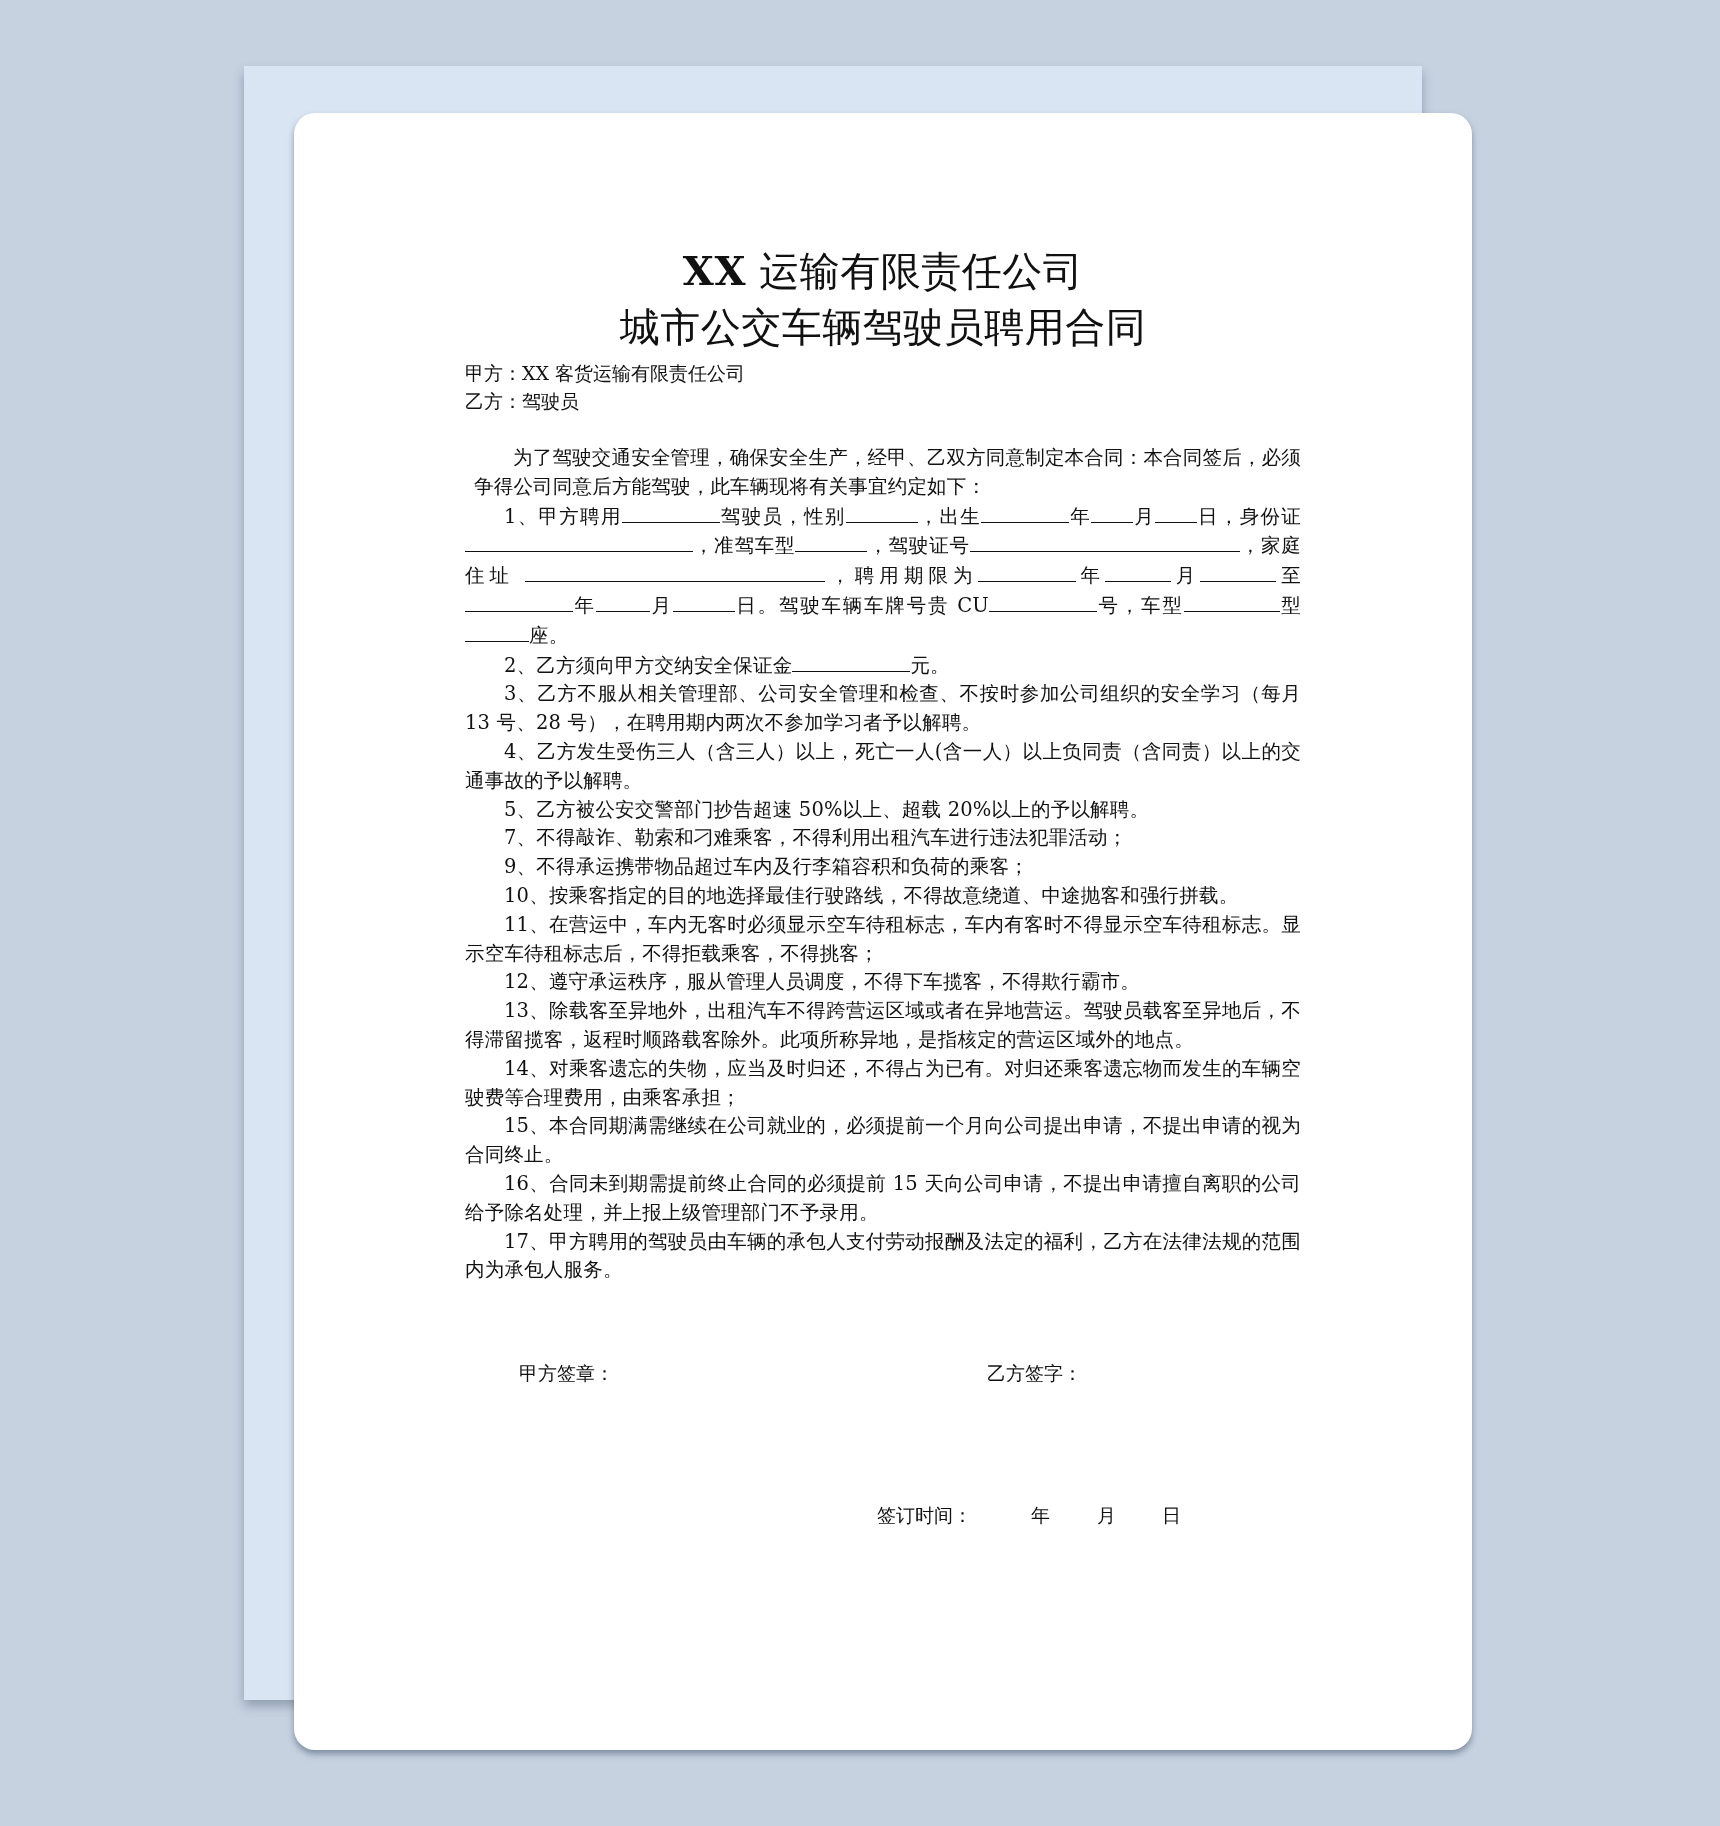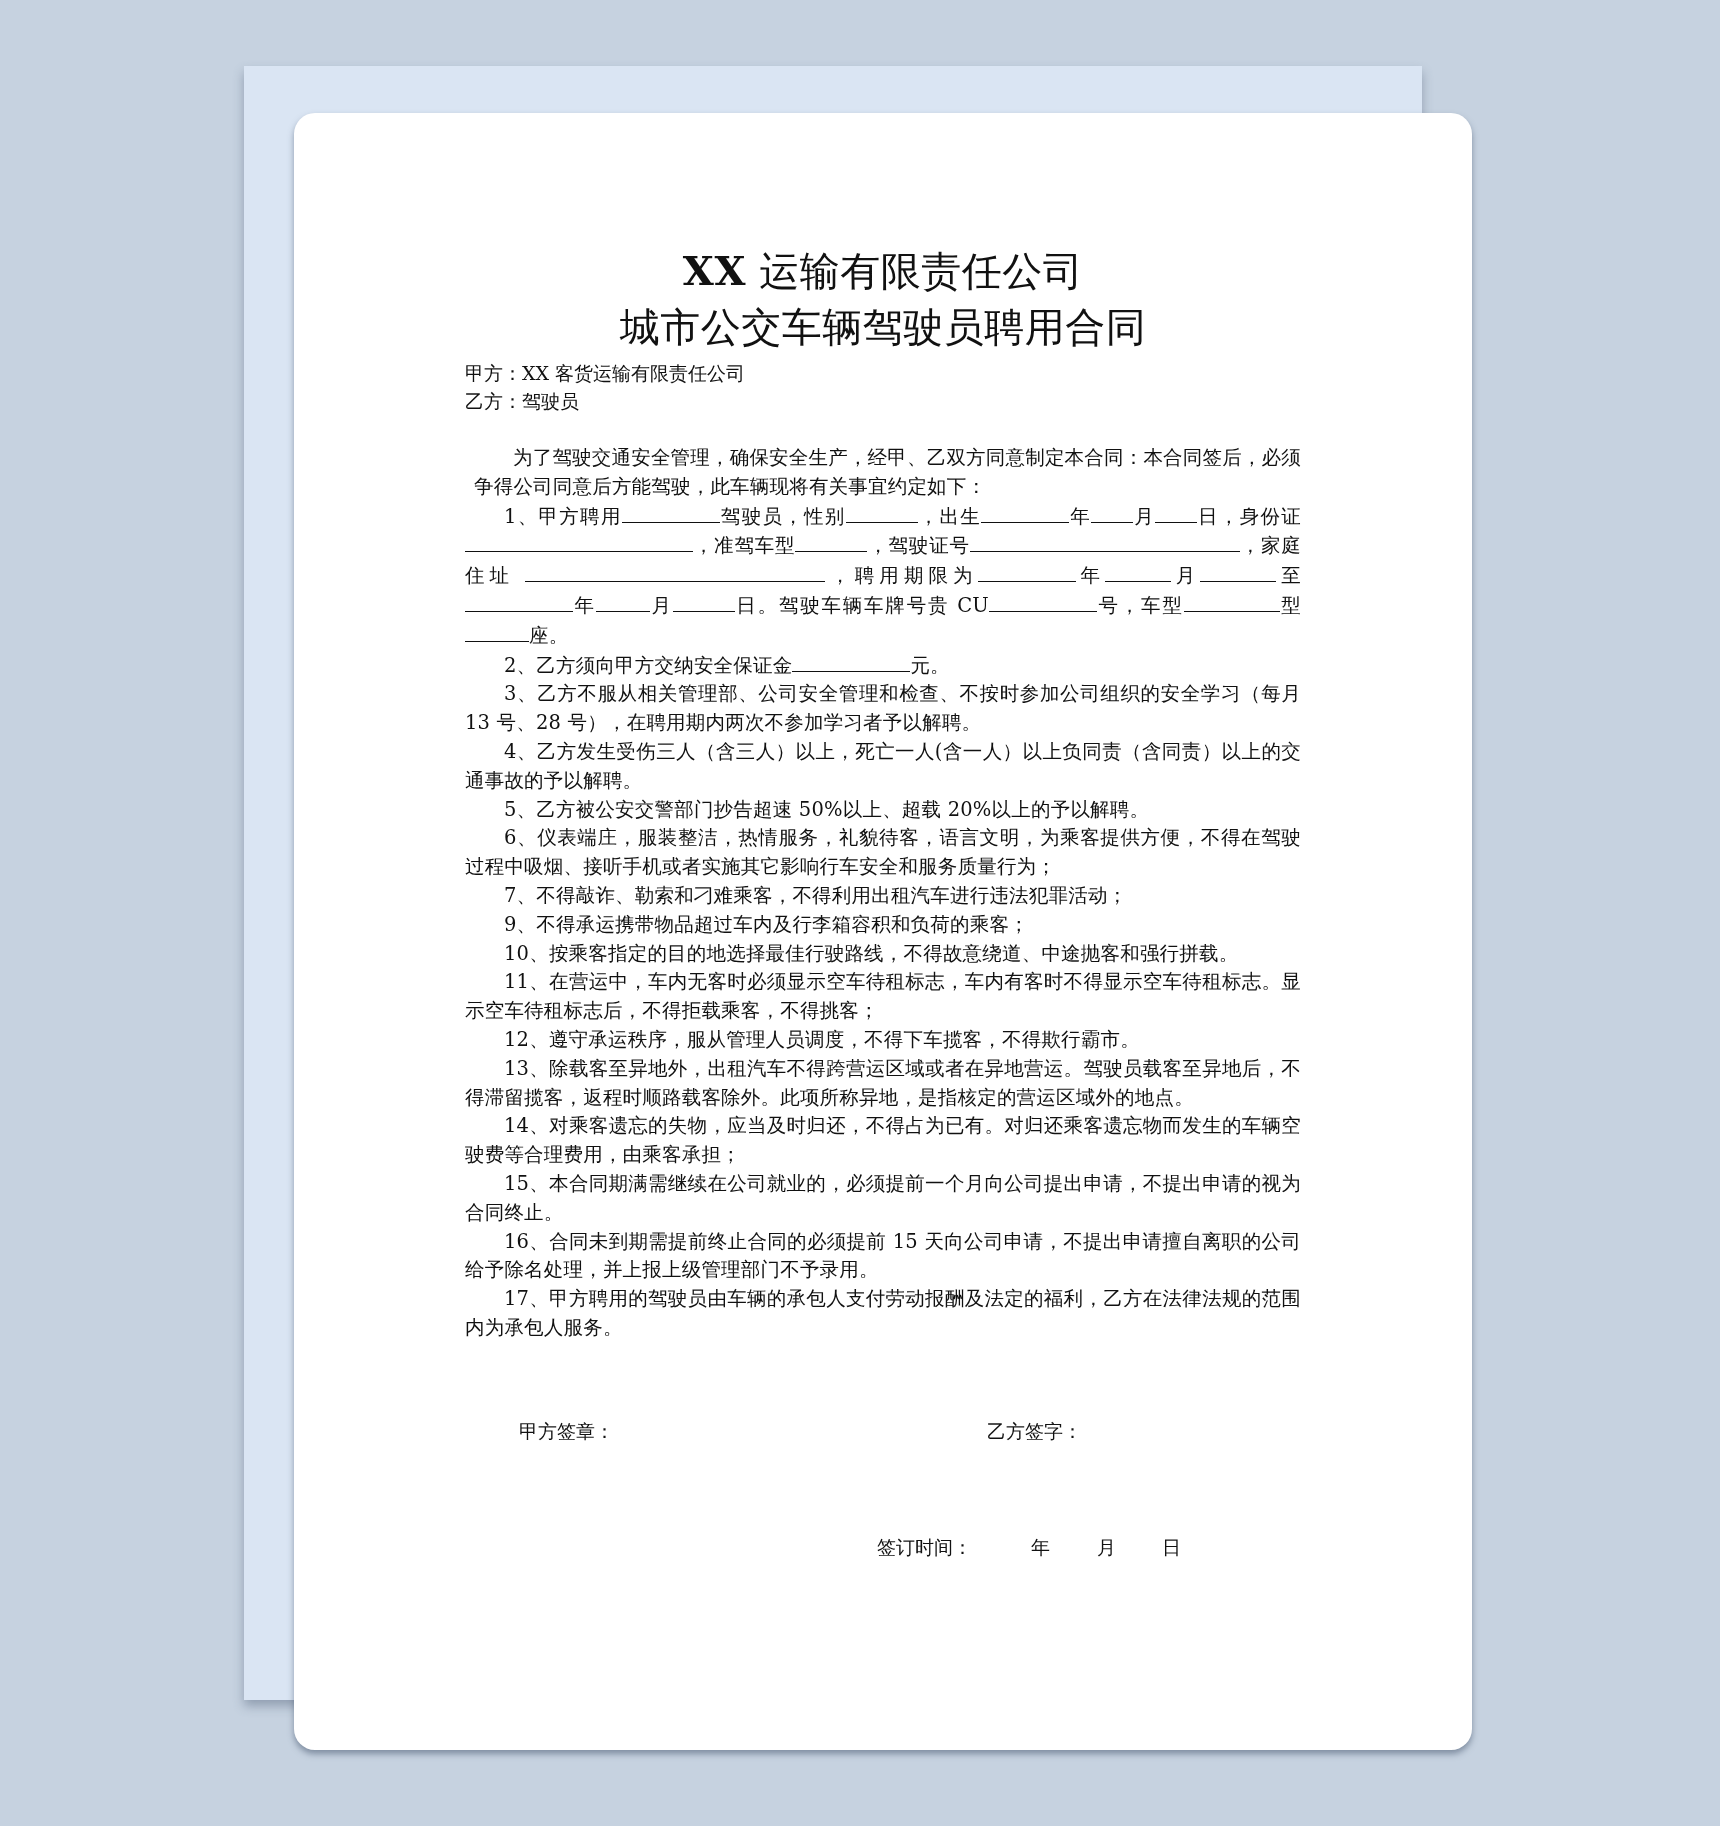--- a/index.html
+++ b/index.html
@@ -36,21 +36,21 @@
   .party.b { }
   .para {
     font-size: 19.5px; line-height: 28.8px; margin: 0;
     text-indent: 2em; text-align: justify; letter-spacing: 0.2px;
   }
   .para.first { margin-top: 29px; margin-left: 9px; }
   .blank { display: inline-block; border-bottom: 1.5px solid #111; height: 20px; vertical-align: baseline; }
   .sig-row { position: relative; height: 30px; margin-top: 76px; font-size: 19px; }
   .sig-a { position: absolute; left: 54px; top: 0; }
   .sig-b { position: absolute; left: 522px; top: 0; }
-  .date-row { position: relative; height: 30px; margin-top: 86px; font-size: 19px; }
+  .date-row { position: relative; height: 30px; margin-top: 112px; font-size: 19px; }
   .date-label { position: absolute; left: 412px; top: 0; }
   .date-y { position: absolute; left: 566px; top: 0; }
   .date-m { position: absolute; left: 632px; top: 0; }
   .date-d { position: absolute; left: 697px; top: 0; }
 </style>
 </head>
 <body>
 
 <div class="back-sheet"></div>
 
@@ -64,21 +64,20 @@
 
     <p class="para first">为了驾驶交通安全管理，确保安全生产，经甲、乙双方同意制定本合同：本合同签后，必须争得公司同意后方能驾驶，此车辆现将有关事宜约定如下：</p>
 
     <p class="para"><span>1、甲方聘用</span><span class="blank" style="width:98px"></span><span>驾驶员，性别</span><span class="blank" style="width:72px"></span><span>，出生</span><span class="blank" style="width:88px"></span><span>年</span><span class="blank" style="width:42px"></span><span>月</span><span class="blank" style="width:42px"></span><span>日，身份证</span><span class="blank" style="width:228px"></span><span>，准驾车型</span><span class="blank" style="width:72px"></span><span>，驾驶证号</span><span class="blank" style="width:270px"></span><span>，家庭住址 </span><span class="blank" style="width:300px"></span><span>，聘用期限为</span><span class="blank" style="width:98px"></span><span>年</span><span class="blank" style="width:66px"></span><span>月</span><span class="blank" style="width:76px"></span><span>至</span><span class="blank" style="width:108px"></span><span>年</span><span class="blank" style="width:54px"></span><span>月</span><span class="blank" style="width:62px"></span><span>日。驾驶车辆车牌号贵 CU</span><span class="blank" style="width:108px"></span><span>号，车型</span><span class="blank" style="width:96px"></span><span>型</span><span class="blank" style="width:64px"></span><span>座。</span></p>
 
     <p class="para"><span>2、乙方须向甲方交纳安全保证金</span><span class="blank" style="width:118px"></span><span>元。</span></p>
 
     <p class="para">3、乙方不服从相关管理部、公司安全管理和检查、不按时参加公司组织的安全学习（每月 13 号、28 号），在聘用期内两次不参加学习者予以解聘。</p>
     <p class="para">4、乙方发生受伤三人（含三人）以上，死亡一人(含一人）以上负同责（含同责）以上的交通事故的予以解聘。</p>
     <p class="para">5、乙方被公安交警部门抄告超速 50%以上、超载 20%以上的予以解聘。</p>
-    <p class="para">6、仪表端庄，服装整洁，热情服务，礼貌待客，语言文明，为乘客提供方便，不得在驾驶过程中吸烟、接听手机或者实施其它影响行车安全和服务质量行为；</p>
     <p class="para">7、不得敲诈、勒索和刁难乘客，不得利用出租汽车进行违法犯罪活动；</p>
     <p class="para">9、不得承运携带物品超过车内及行李箱容积和负荷的乘客；</p>
     <p class="para">10、按乘客指定的目的地选择最佳行驶路线，不得故意绕道、中途抛客和强行拼载。</p>
     <p class="para">11、在营运中，车内无客时必须显示空车待租标志，车内有客时不得显示空车待租标志。显示空车待租标志后，不得拒载乘客，不得挑客；</p>
     <p class="para">12、遵守承运秩序，服从管理人员调度，不得下车揽客，不得欺行霸市。</p>
     <p class="para">13、除载客至异地外，出租汽车不得跨营运区域或者在异地营运。驾驶员载客至异地后，不得滞留揽客，返程时顺路载客除外。此项所称异地，是指核定的营运区域外的地点。</p>
     <p class="para">14、对乘客遗忘的失物，应当及时归还，不得占为已有。对归还乘客遗忘物而发生的车辆空驶费等合理费用，由乘客承担；</p>
     <p class="para">15、本合同期满需继续在公司就业的，必须提前一个月向公司提出申请，不提出申请的视为合同终止。</p>
     <p class="para">16、合同未到期需提前终止合同的必须提前 15 天向公司申请，不提出申请擅自离职的公司给予除名处理，并上报上级管理部门不予录用。</p>
     <p class="para">17、甲方聘用的驾驶员由车辆的承包人支付劳动报酬及法定的福利，乙方在法律法规的范围内为承包人服务。</p>

